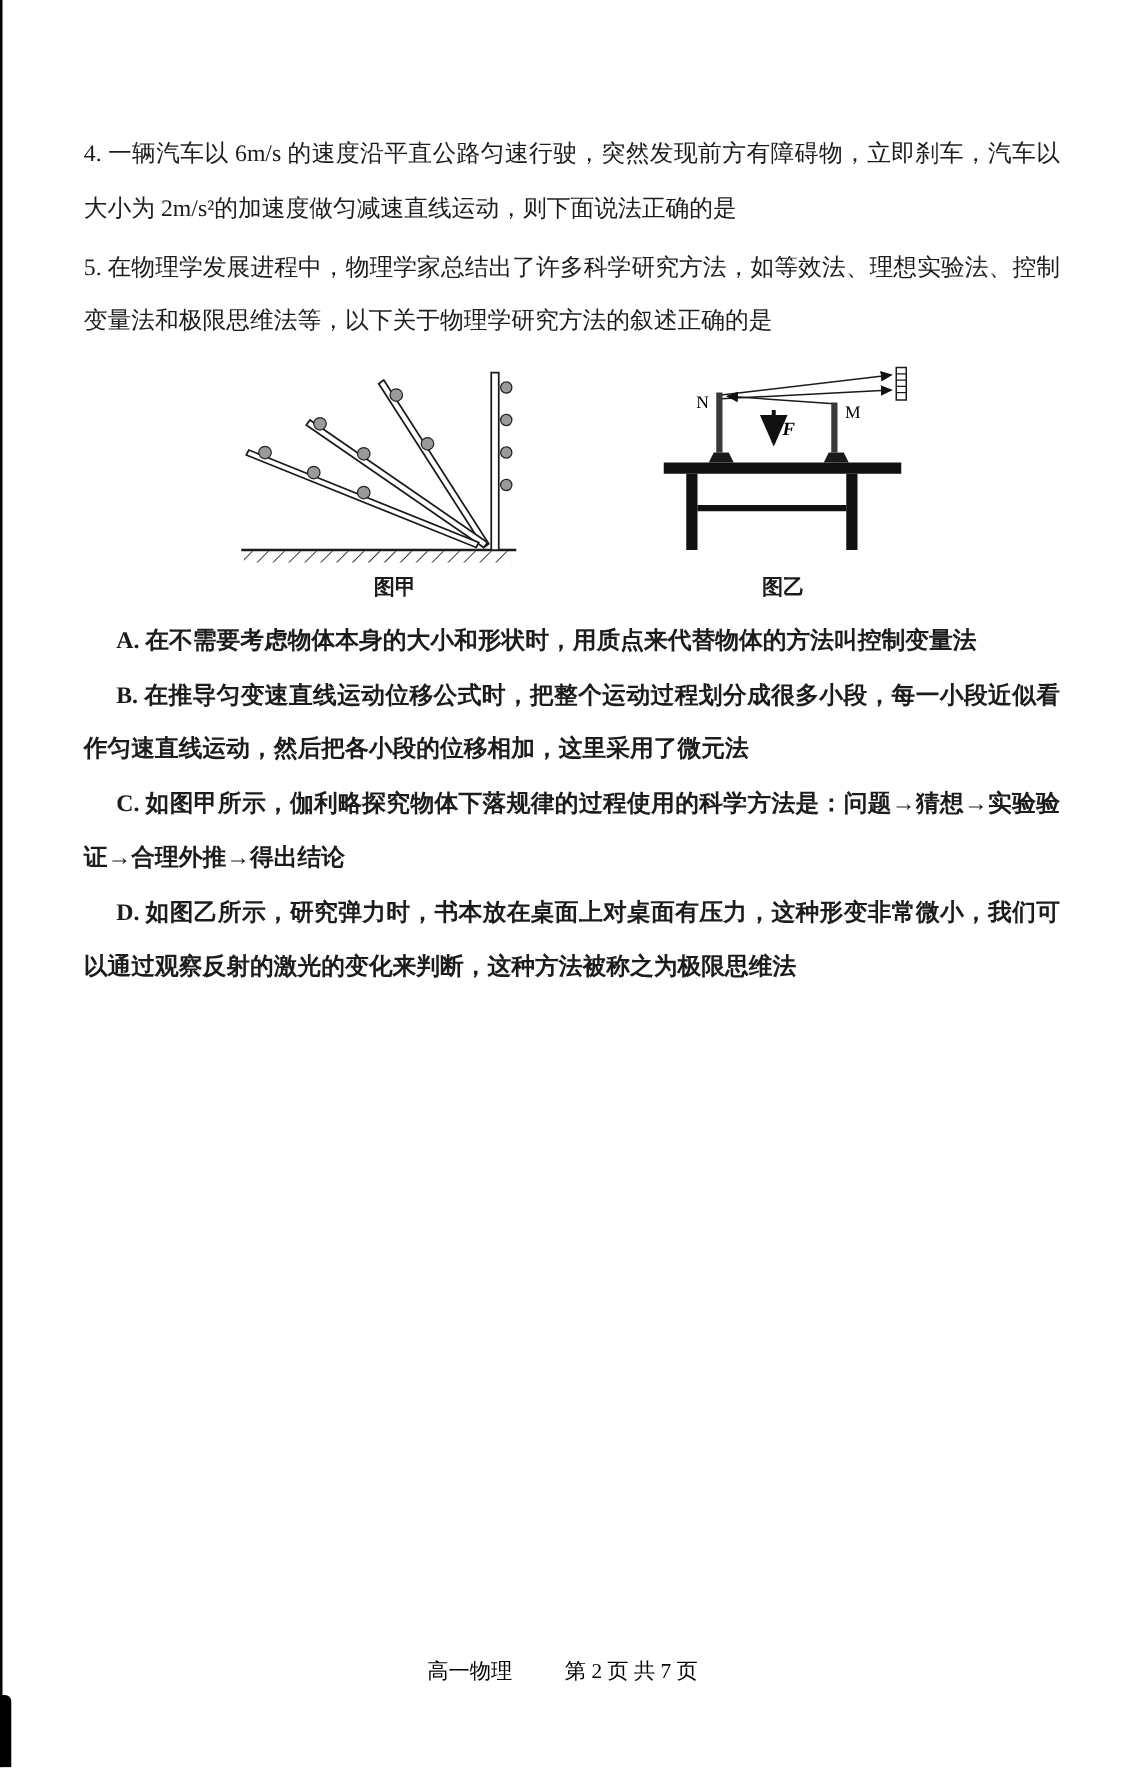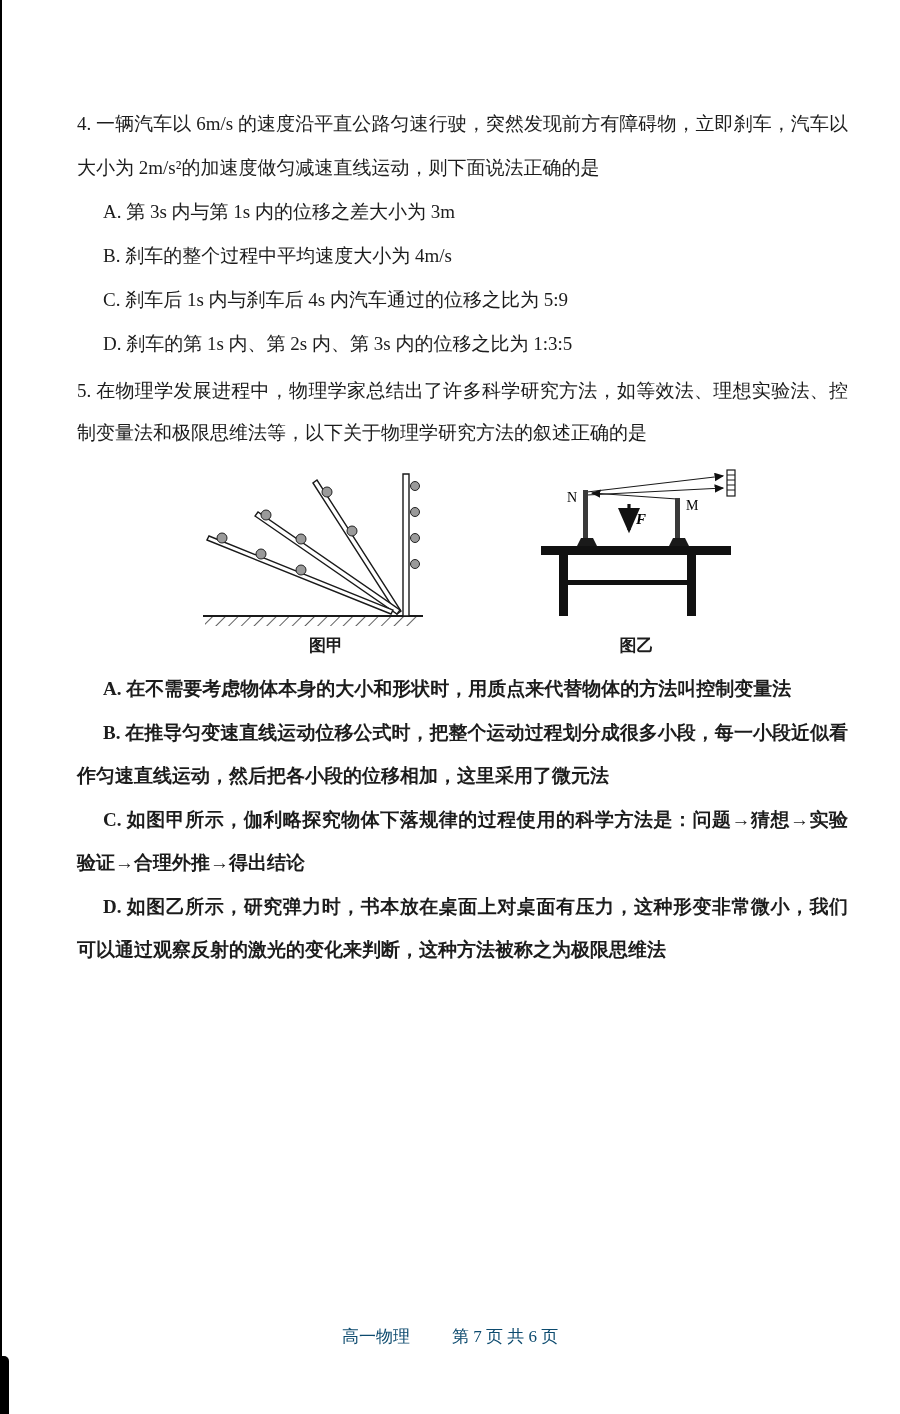--- a/index.html
+++ b/index.html
@@ -14,21 +14,21 @@
     overflow:hidden;
   }
   .scan-edge-left {
     position:absolute; left:0; top:0; width:2px; height:100%;
     background:#000;
   }
   .scan-blob {
     position:absolute; left:0; bottom:0; width:9px; height:58px;
     background:#000; border-radius:0 5px 0 0;
   }
-  .content { padding:100px 52px 0 42px;margin-left:35px; }
+  .content { padding:100px 52px 0 67px; }
   .para {
     font-size:19px; line-height:44px;
     text-align:justify; text-justify:inter-character;
   }
   .stem { margin-top:2px; }
   .option { text-indent:26px; }
   .section-header {
     font-weight:bold; font-size:21px; line-height:45px;
     margin-top:8px; text-align:justify;
   }
@@ -40,41 +40,35 @@
   .figure { display:flex; flex-direction:column; align-items:center; }
   .figure-caption {
     font-size:17px; font-weight:bold; margin-top:4px;
     font-family:"Liberation Sans","DejaVu Sans",sans-serif;
   }
   .q5-options { margin-top:10px;font-weight:bold; }
   .q5-options .para { line-height:43.5px; }
   .footer {
     position:absolute; left:0; bottom:66px; width:100%;
     display:flex; justify-content:center; gap:42px;
-    font-size:17px; color:#0c4a6e;
+    font-size:17px; color:#000000;
   }
   svg { display:block; }
 </style>
 </head>
 <body>
 
 <div class="page">
   <div class="scan-edge-left"></div>
   <div class="scan-blob"></div>
 
   <div class="content">
 
     <p class="para stem">4. 一辆汽车以 6m/s 的速度沿平直公路匀速行驶，突然发现前方有障碍物，立即刹车，汽车以大小为 2m/s²的加速度做匀减速直线运动，则下面说法正确的是</p>
 
-    <div>
-      <p class="para option">A. 第 3s 内与第 1s 内的位移之差大小为 3m</p>
-      <p class="para option">B. 刹车的整个过程中平均速度大小为 4m/s</p>
-      <p class="para option">C. 刹车后 1s 内与刹车后 4s 内汽车通过的位移之比为 5:9</p>
-      <p class="para option">D. 刹车的第 1s 内、第 2s 内、第 3s 内的位移之比为 1:3:5</p>
-    </div>
 
 
     <p class="para q5-stem">5. 在物理学发展进程中，物理学家总结出了许多科学研究方法，如等效法、理想实验法、控制变量法和极限思维法等，以下关于物理学研究方法的叙述正确的是</p>
 
     <div class="figures-row">
 
       <div class="figure">
         <svg width="262" height="162" viewBox="0 0 262 162">
           <defs>
             <pattern id="hatch" width="9" height="9" patternTransform="rotate(45)" patternUnits="userSpaceOnUse">
@@ -171,15 +165,15 @@
       <p class="para option">A. 在不需要考虑物体本身的大小和形状时，用质点来代替物体的方法叫控制变量法</p>
       <p class="para option">B. 在推导匀变速直线运动位移公式时，把整个运动过程划分成很多小段，每一小段近似看作匀速直线运动，然后把各小段的位移相加，这里采用了微元法</p>
       <p class="para option">C. 如图甲所示，伽利略探究物体下落规律的过程使用的科学方法是：问题→猜想→实验验证→合理外推→得出结论</p>
       <p class="para option">D. 如图乙所示，研究弹力时，书本放在桌面上对桌面有压力，这种形变非常微小，我们可以通过观察反射的激光的变化来判断，这种方法被称之为极限思维法</p>
     </div>
 
   </div>
 
   <div class="footer">
     <span>高一物理</span>
-    <span>第 7 页 共 6 页</span>
+    <span>第 2 页 共 7 页</span>
   </div>
 </div>
 
 </body></html>

